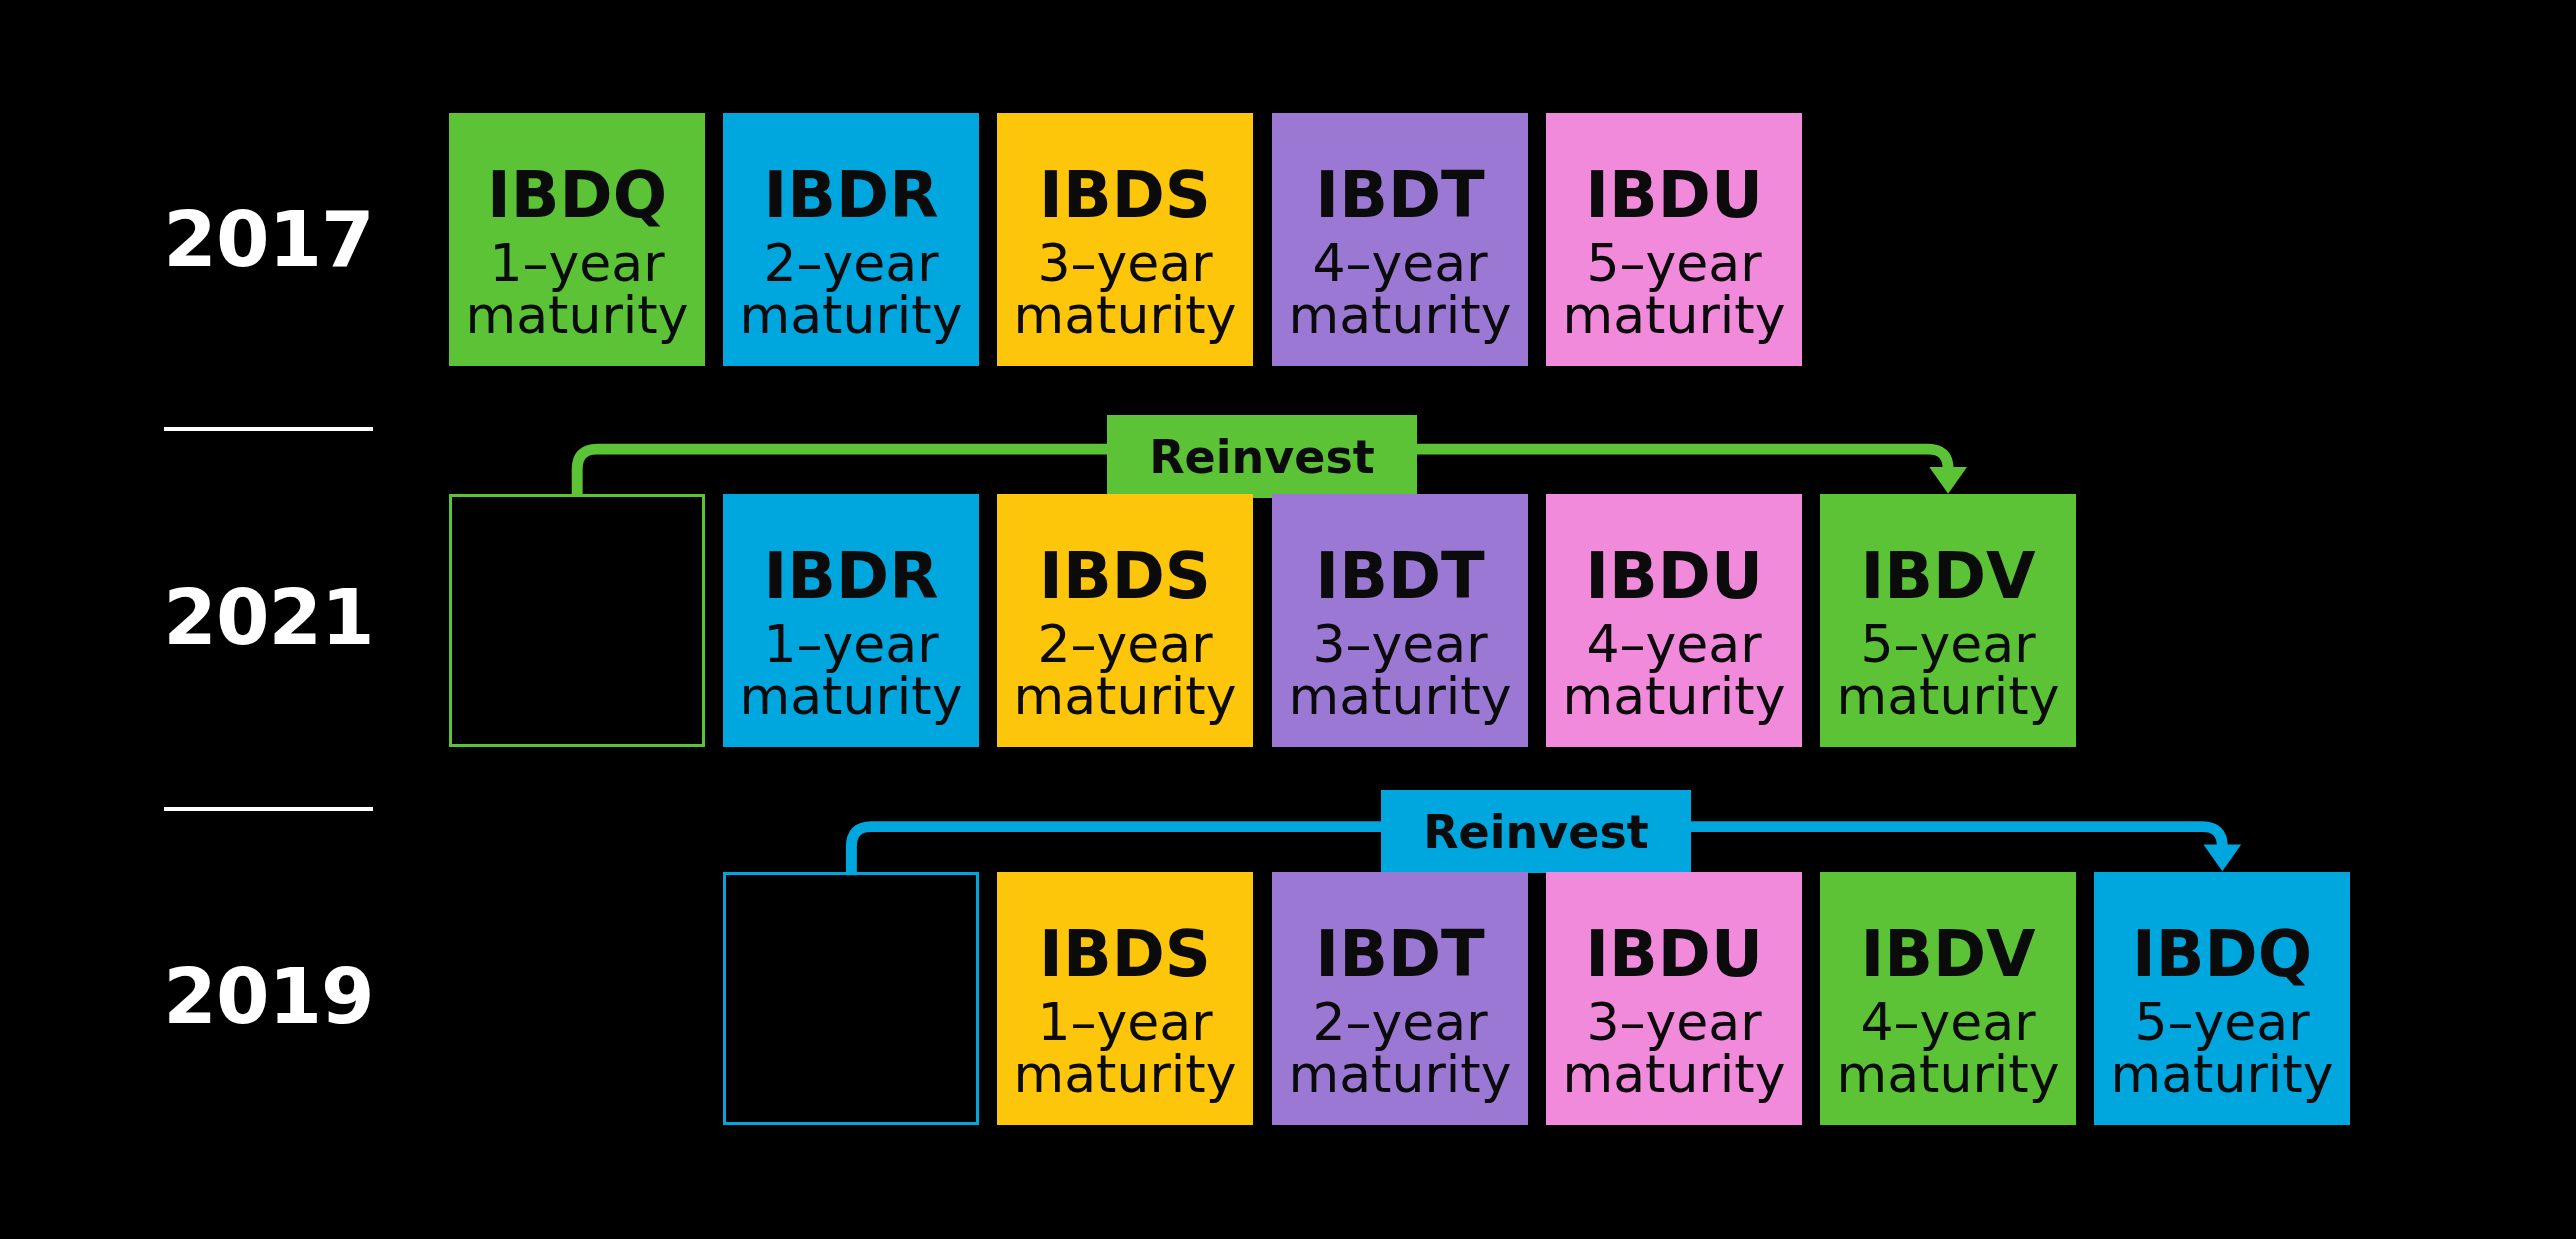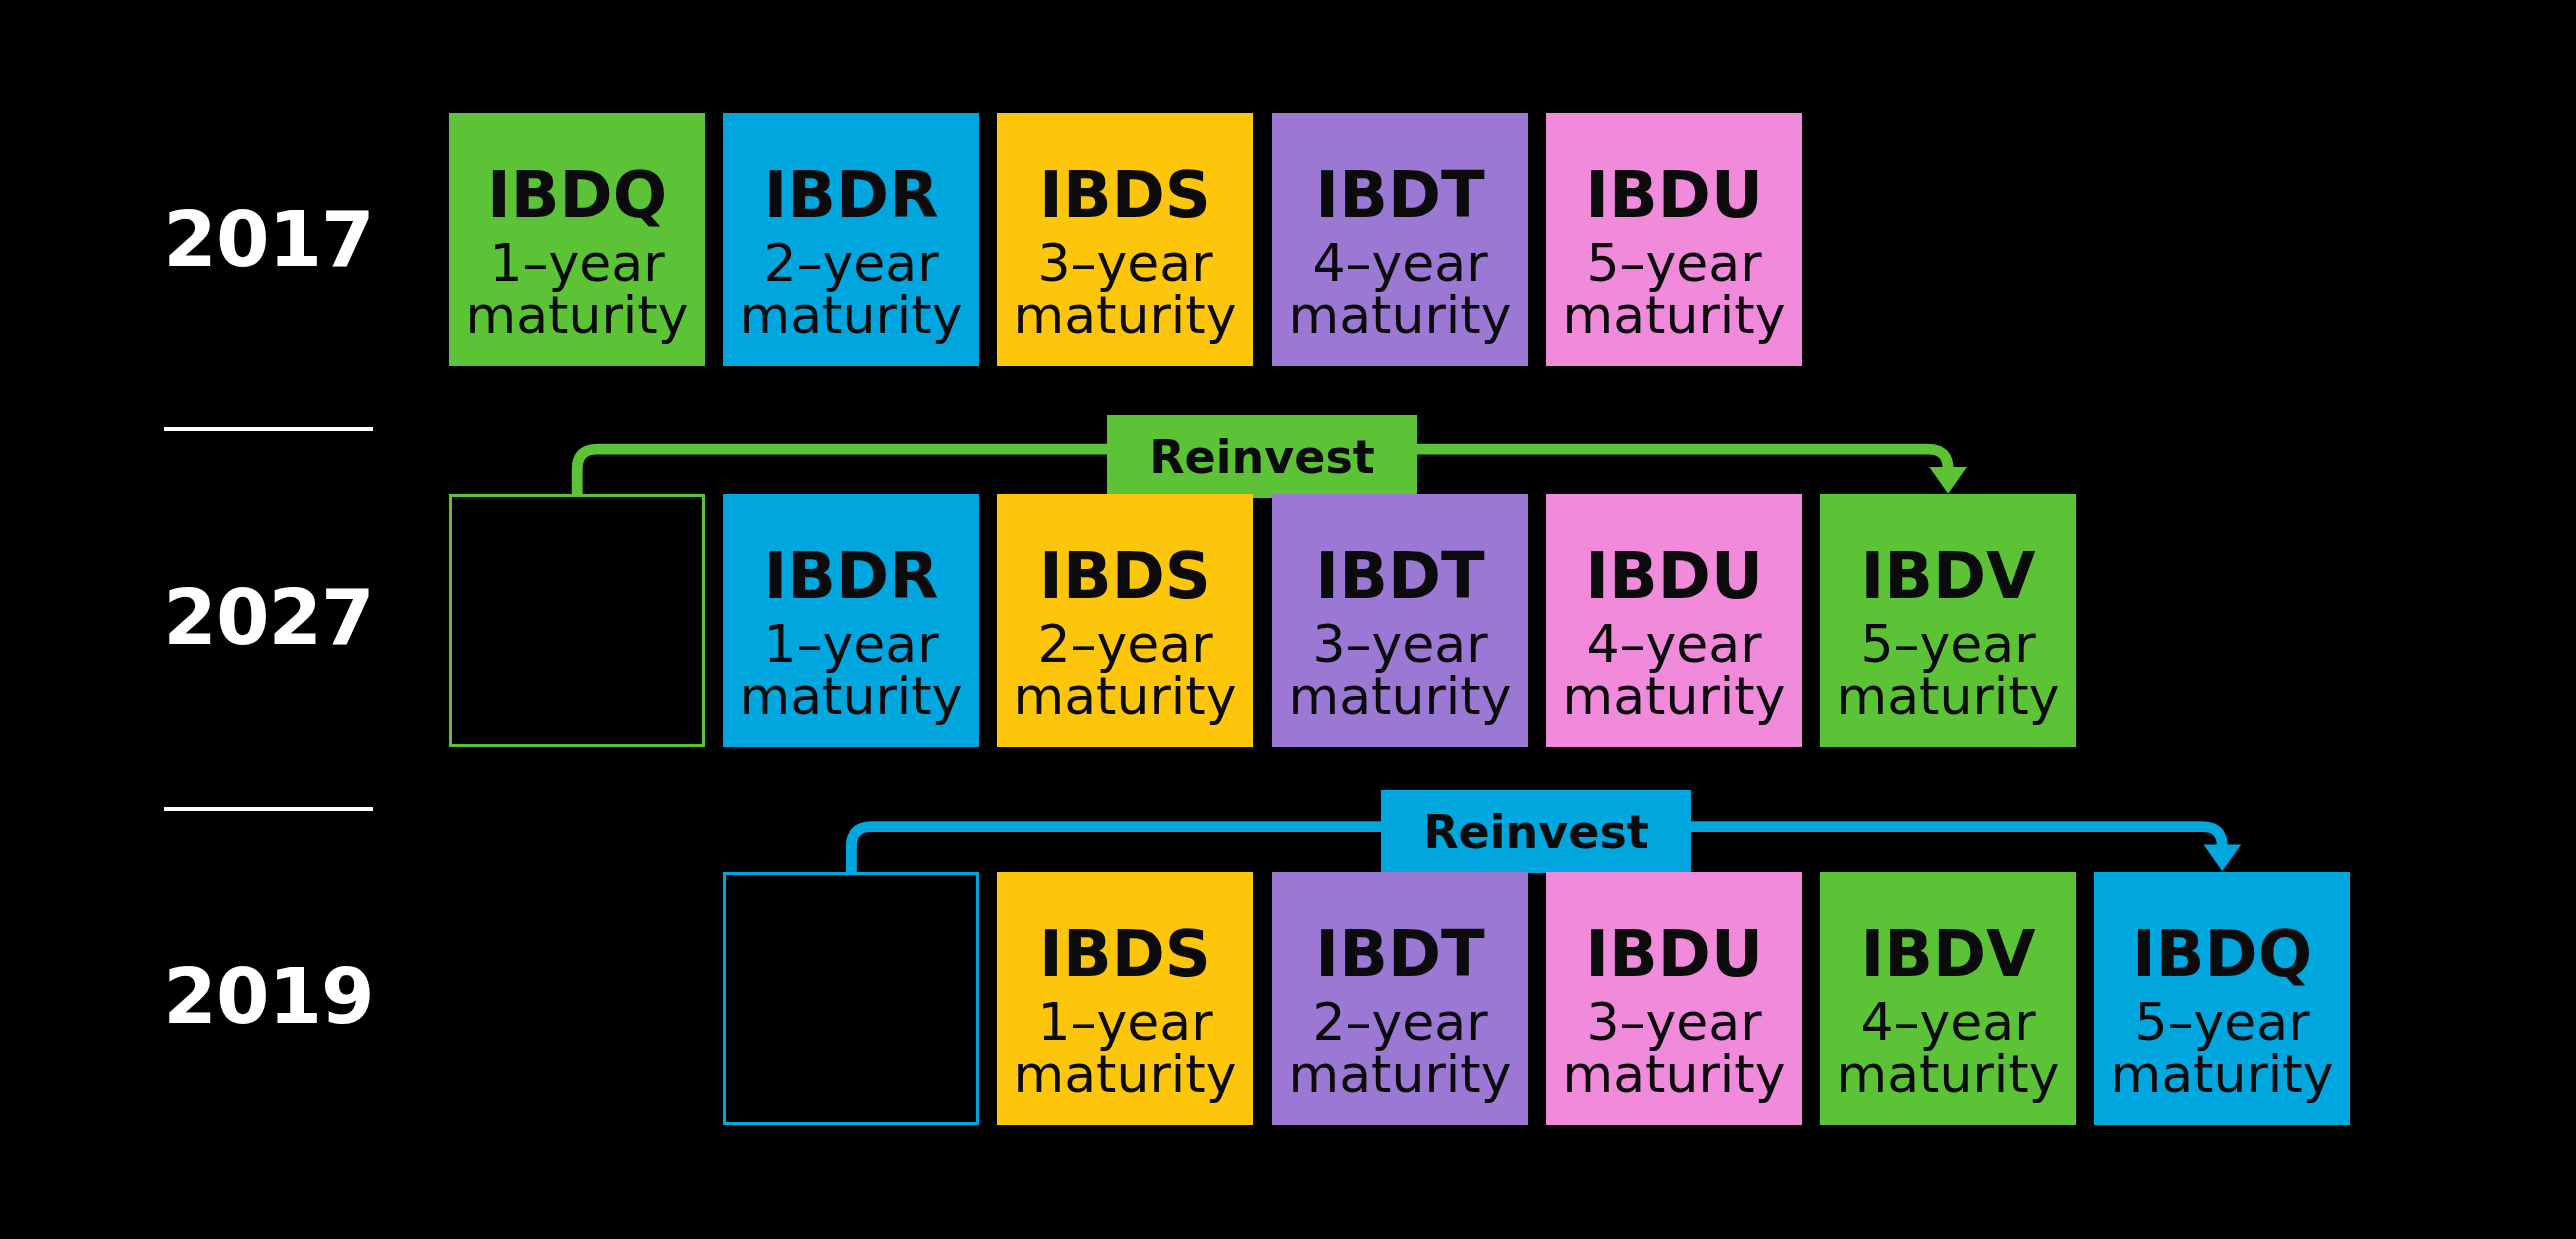--- a/index.html
+++ b/index.html
@@ -46,21 +46,21 @@
 
   <svg class="arrows" width="2576" height="1240" viewBox="0 0 2593 1248" aria-hidden="true">
     <path class="arrow-line stroke-green" d="M 581 500 L 581 472 Q 581 452 601 452 L 1941 452 Q 1961 452 1961 472 L 1961 474"></path>
     <polygon class="fill-green" points="1942,470 1980,470 1961,497"></polygon>
     <path class="arrow-line stroke-blue" d="M 857 881 L 857 852 Q 857 832 877 832 L 2217 832 Q 2237 832 2237 852 L 2237 854"></path>
     <polygon class="fill-blue" points="2218,850 2256,850 2237,877"></polygon>
   </svg>
 
   <div class="year y1">2017</div>
   <div class="divider d1"></div>
-  <div class="year y2">2027</div>
+  <div class="year y2">2021</div>
   <div class="divider d2"></div>
   <div class="year y3">2019</div>
 
   <div class="banner green">Reinvest</div>
   <div class="banner blue">Reinvest</div>
 
   <div class="box bg-green row1 col0">
     <div class="ticker">IBDQ</div>
     <div class="mline">1–year</div>
     <div class="mline">maturity</div>

